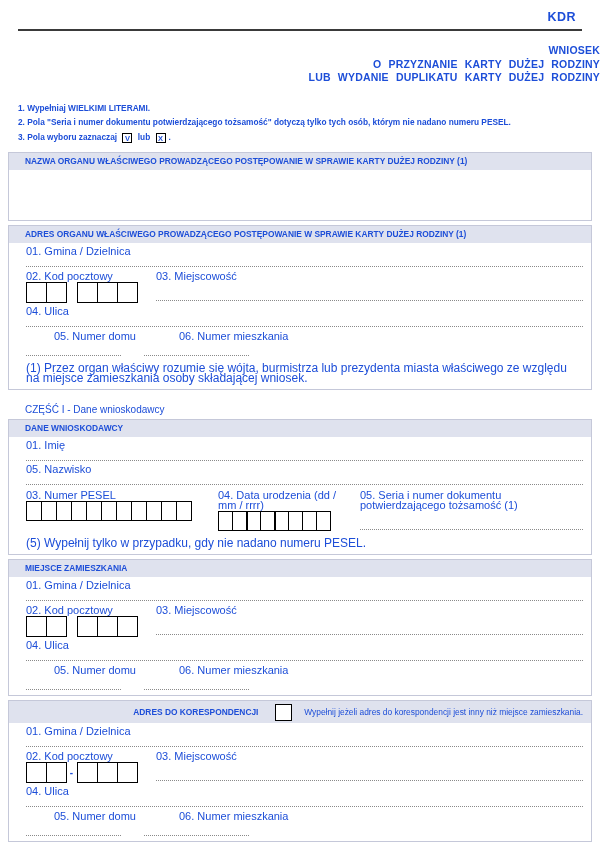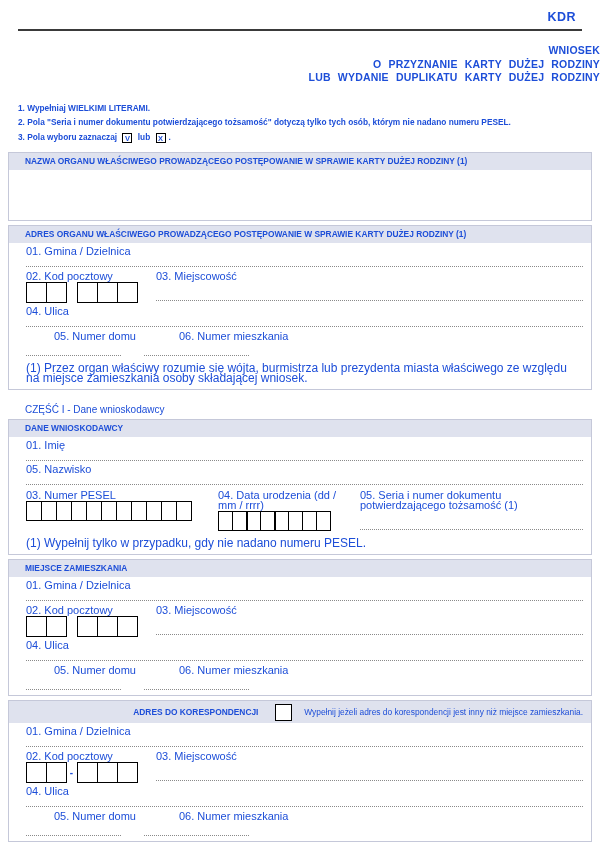--- a/index.html
+++ b/index.html
@@ -150,21 +150,21 @@
           <div class="lbl">04. Data urodzenia (dd / mm / rrrr)</div>
           <div class="boxes">
             <span class="cb dt"></span><span class="cb dt"></span><span class="cb dt thick"></span><span class="cb dt"></span><span class="cb dt thick"></span><span class="cb dt"></span><span class="cb dt"></span><span class="cb dt"></span>
           </div>
         </div>
         <div class="col-doc">
           <div class="lbl">05. Seria i numer dokumentu potwierdzającego tożsamość (1)</div>
           <div class="dot"></div>
         </div>
       </div>
-      <div class="footnote">(1) Wypełnij tylko w przypadku, gdy nie nadano numeru PESEL.</div>
+      <div class="footnote">(5) Wypełnij tylko w przypadku, gdy nie nadano numeru PESEL.</div>
     </div>
   </section>
 
   <section class="box">
     <div class="sechead">MIEJSCE ZAMIESZKANIA</div>
     <div class="secbody">
       <div class="lbl">01. Gmina / Dzielnica</div>
       <div class="dot full"></div>
       <div class="kodrow">
         <div class="kodcol">

